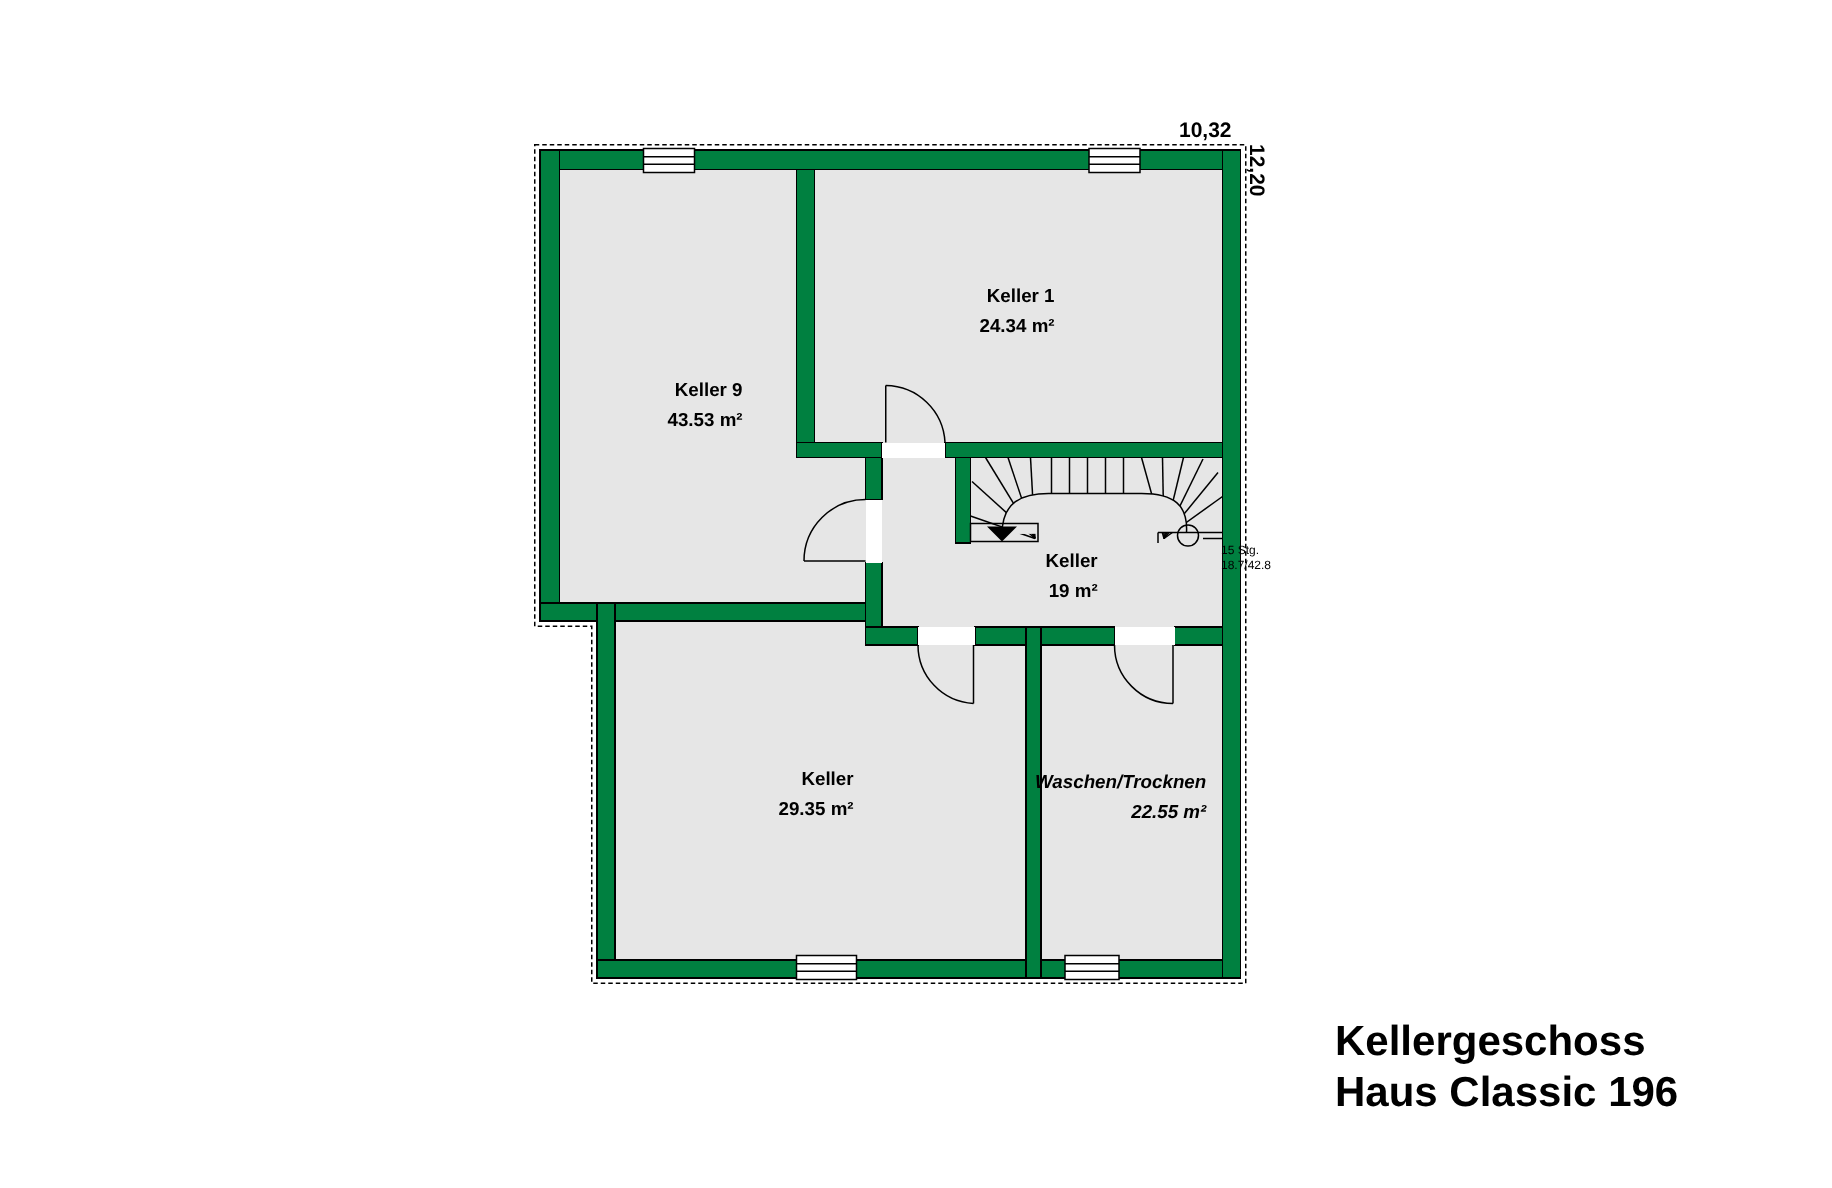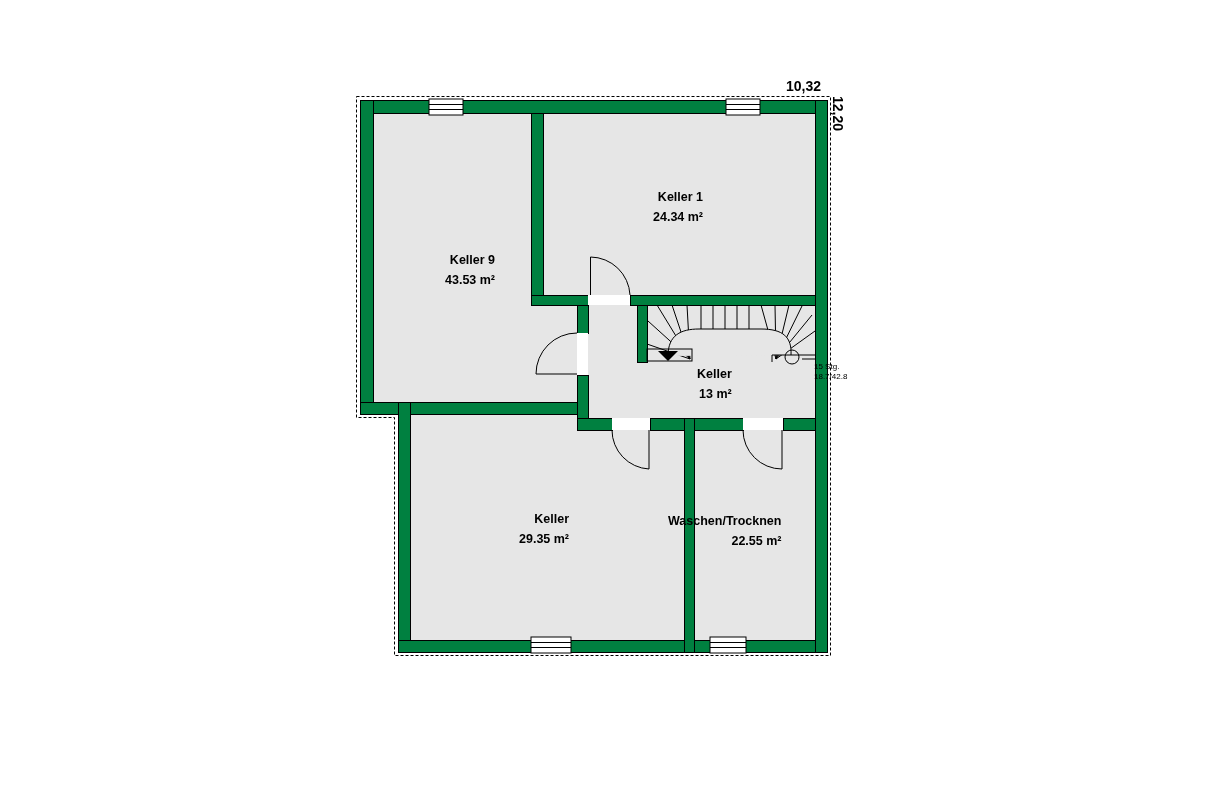--- a/index.html
+++ b/index.html
@@ -154,35 +154,39 @@
     <div>24.34 m²</div>
   </div>
 
   <div class="room-label" style="left:445px;top:250px;">
     <div>Keller 9</div>
     <div>43.53 m²</div>
   </div>
 
   <div class="room-label" style="left:697px;top:364px;">
     <div>Keller</div>
-    <div>13 m²</div>
+    <div>19 m²</div>
   </div>
 
   <div class="room-label" style="left:519px;top:509px;">
     <div>Keller</div>
     <div>29.35 m²</div>
   </div>
 
-  <div class="room-label" style="left:668px;top:511px;">
+  <div class="room-label" style="left:690px;top:511px;font-style:italic;">
     <div>Waschen/Trocknen</div>
     <div>22.55 m²</div>
   </div>
 
   <div class="stair-note" style="left:814px;top:362px;">
     <div>15 Stg.</div>
     <div>18.7/42.8</div>
   </div>
 
   <div class="dim-label" style="left:786px;top:79px;width:37px;text-align:left;">10,32</div>
   <div class="dim-label dim-vertical" style="left:830px;top:96px;">12,20</div>
 
+  <div class="plan-title" style="left:890px;top:677px;">
+    <div>Kellergeschoss</div>
+    <div>Haus Classic 196</div>
+  </div>
 
 </div>
 
 </body></html>

